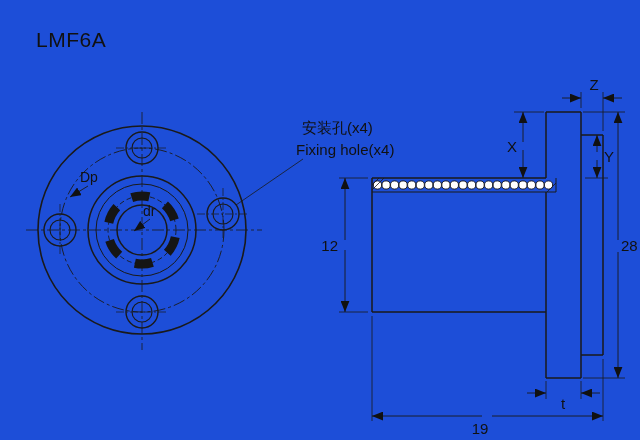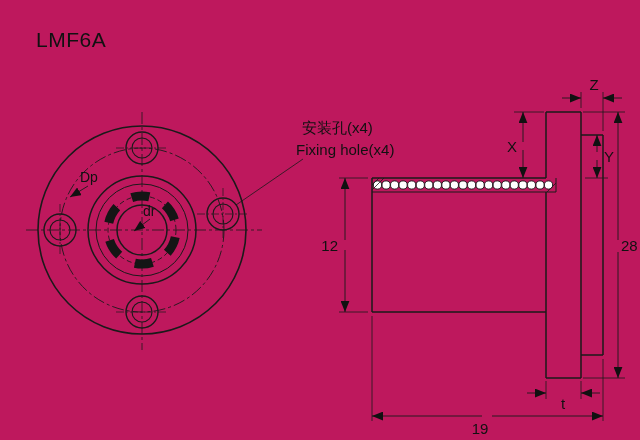--- a/index.html
+++ b/index.html
@@ -5,21 +5,21 @@
   html, body {
     margin: 0;
     padding: 0;
     background: #ffffff;
     font-family: "Liberation Sans", sans-serif;
   }
   .canvas {
     position: relative;
     width: 640px;
     height: 440px;
-    background: #be185d;
+    background: #1d4ed8;
     overflow: hidden;
   }
   svg text {
     fill: #111111;
     font-family: "Liberation Sans", sans-serif;
   }
   .title-text { font-size: 21px; letter-spacing: 0.5px; }
   .anno-text  { font-size: 15px; }
   .dim-text   { font-size: 15px; }
   .small-lab  { font-size: 14px; }

